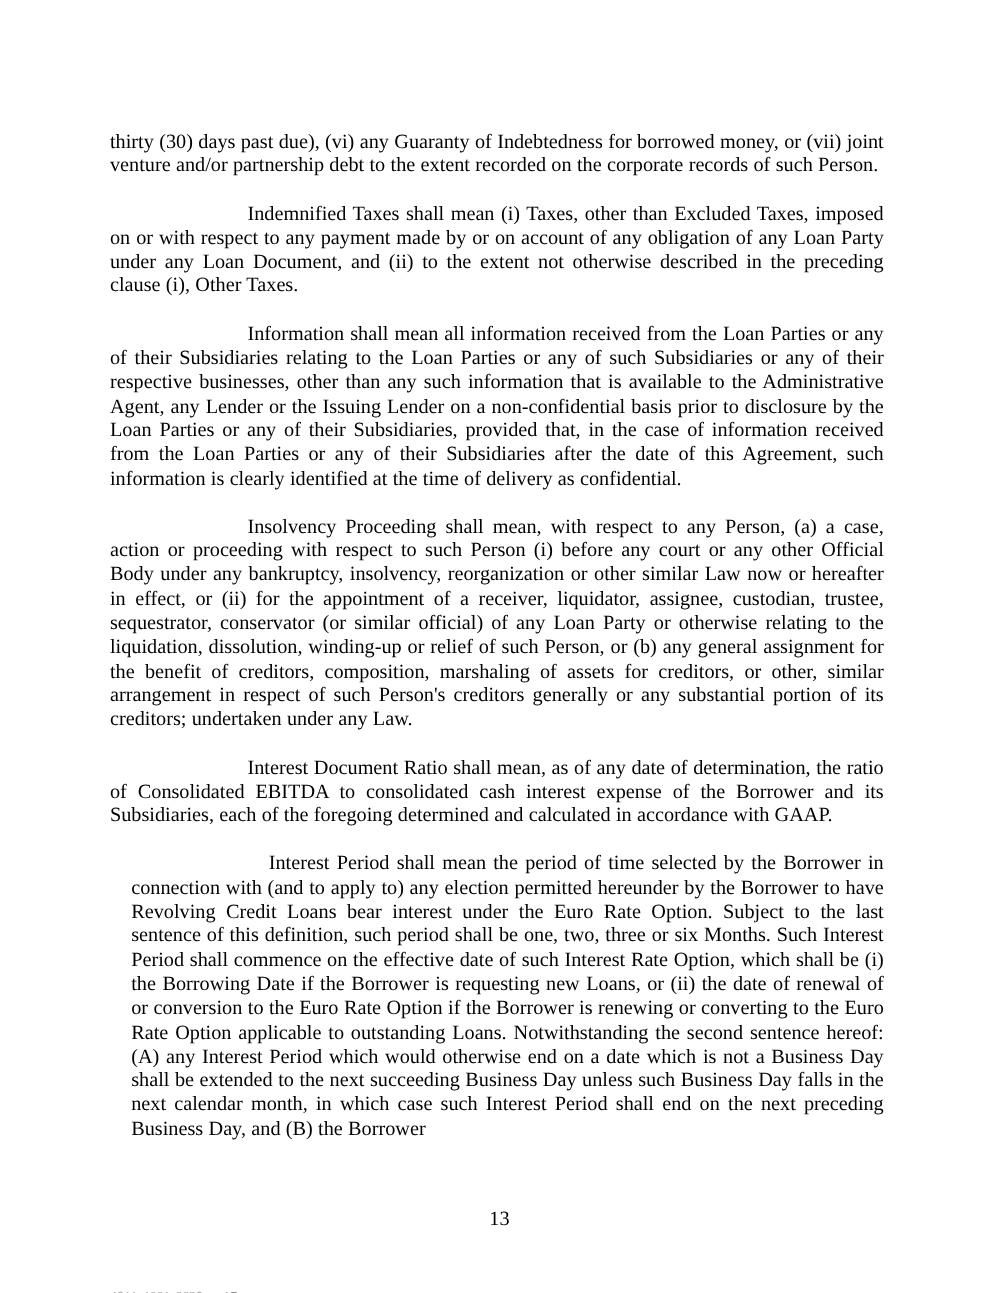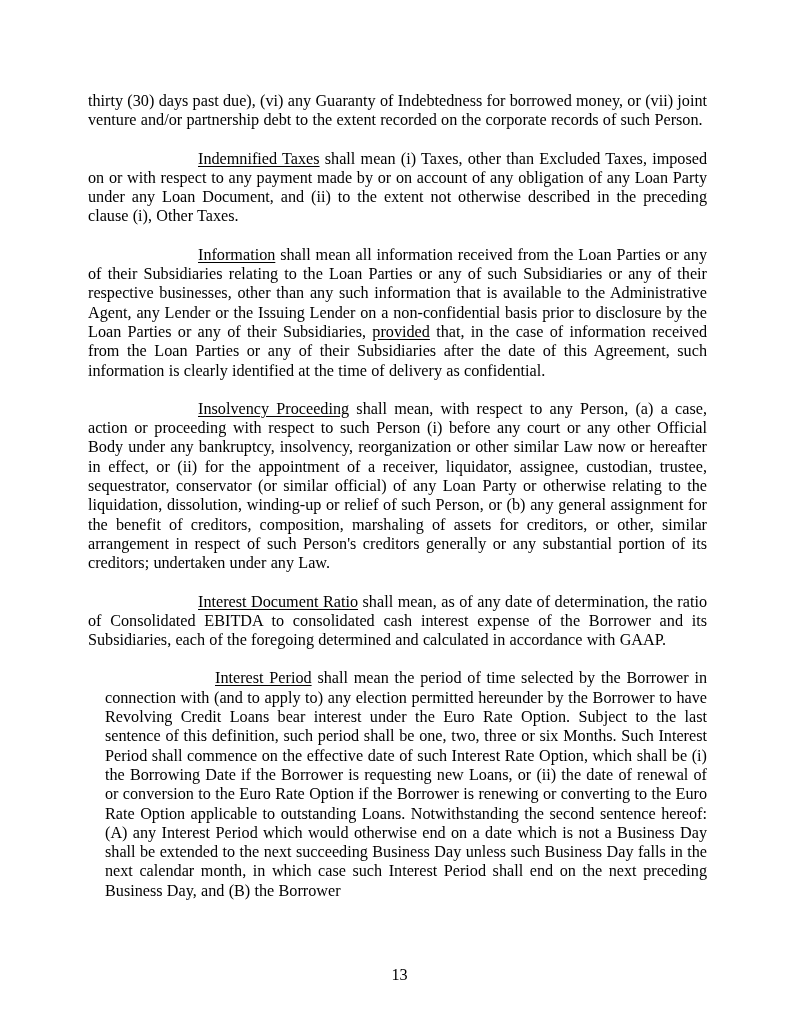--- a/index.html
+++ b/index.html
@@ -24,21 +24,21 @@
     top: 0;
     width: 799px;
     height: 1034px;
     background: #ffffff;
   }
 
   
   .text-column {
     position: absolute;
     left: 88px;
-    top: 92px;
+    top: 104px;
     width: 619px;
   }
 
   .para {
     margin: 0 0 19px 0;
     font-size: 16.2px;
     line-height: 19.3px;
     text-align: justify;
     text-indent: 110px;
     hyphens: none;
@@ -49,21 +49,20 @@
     text-indent: 0;
   }
 
   
   .para:last-child {
     margin-bottom: 0;
     margin-left: 17px;
   }
 
   .term {
-    text-decoration: underline;
     text-underline-offset: 1.5px;
   }
 
   .footer {
     position: absolute;
     left: 0;
     top: 0;
     width: 799px;
     height: 1034px;
     pointer-events: none;

